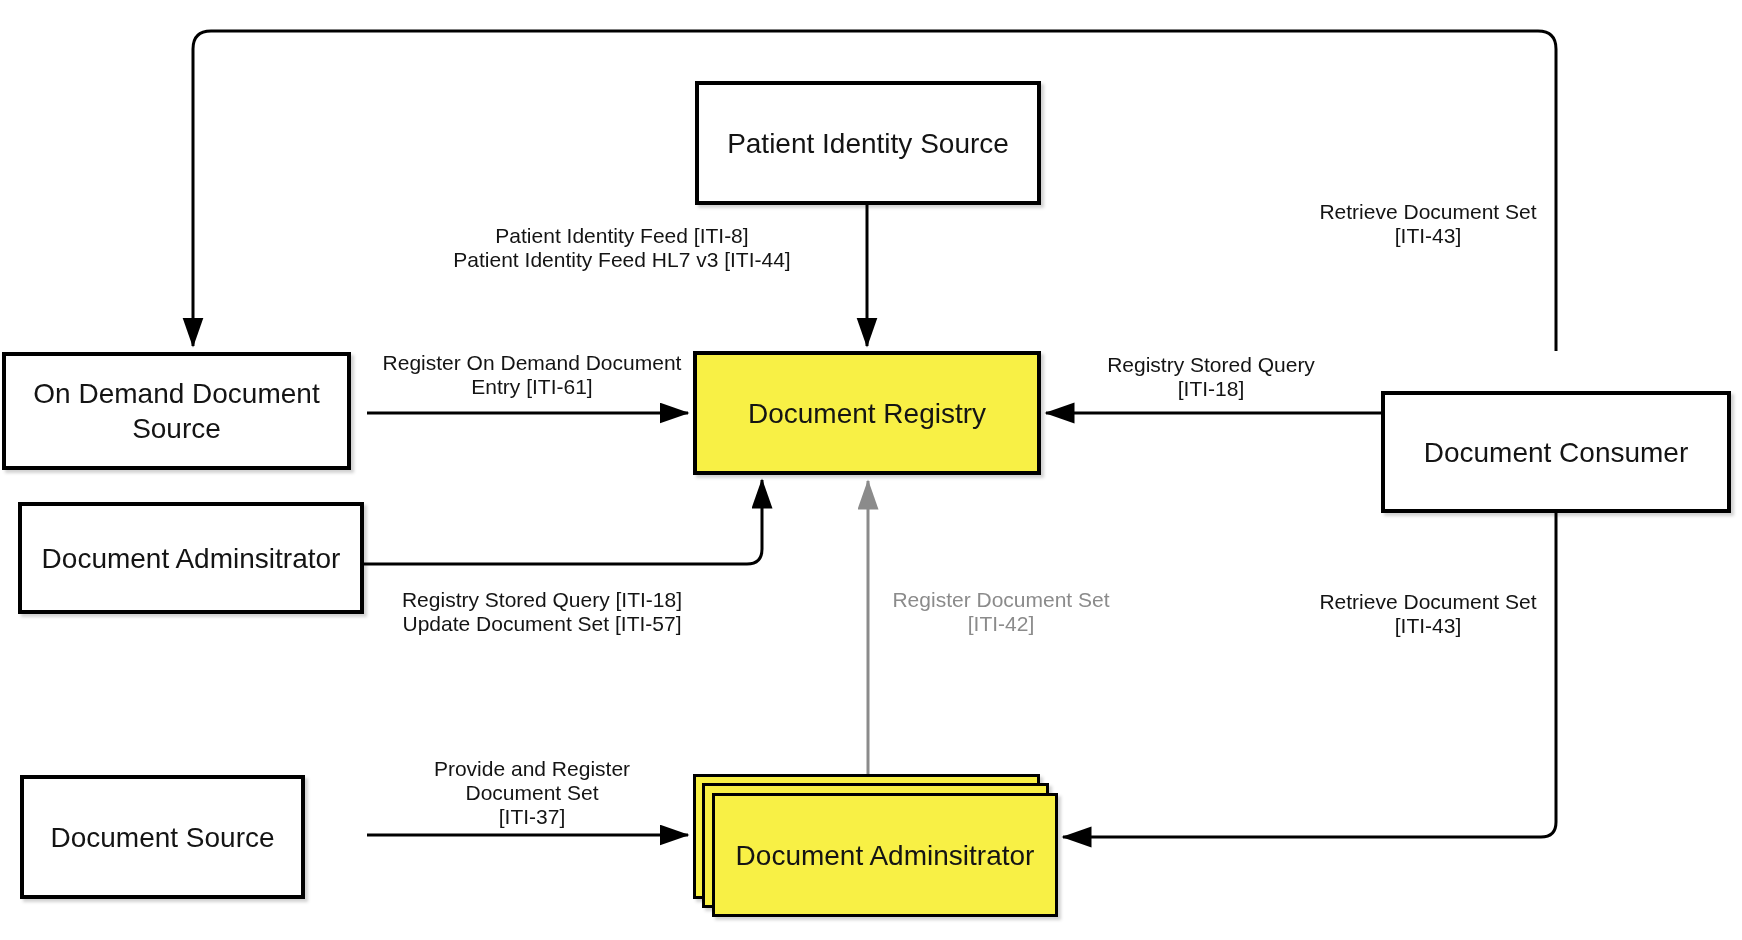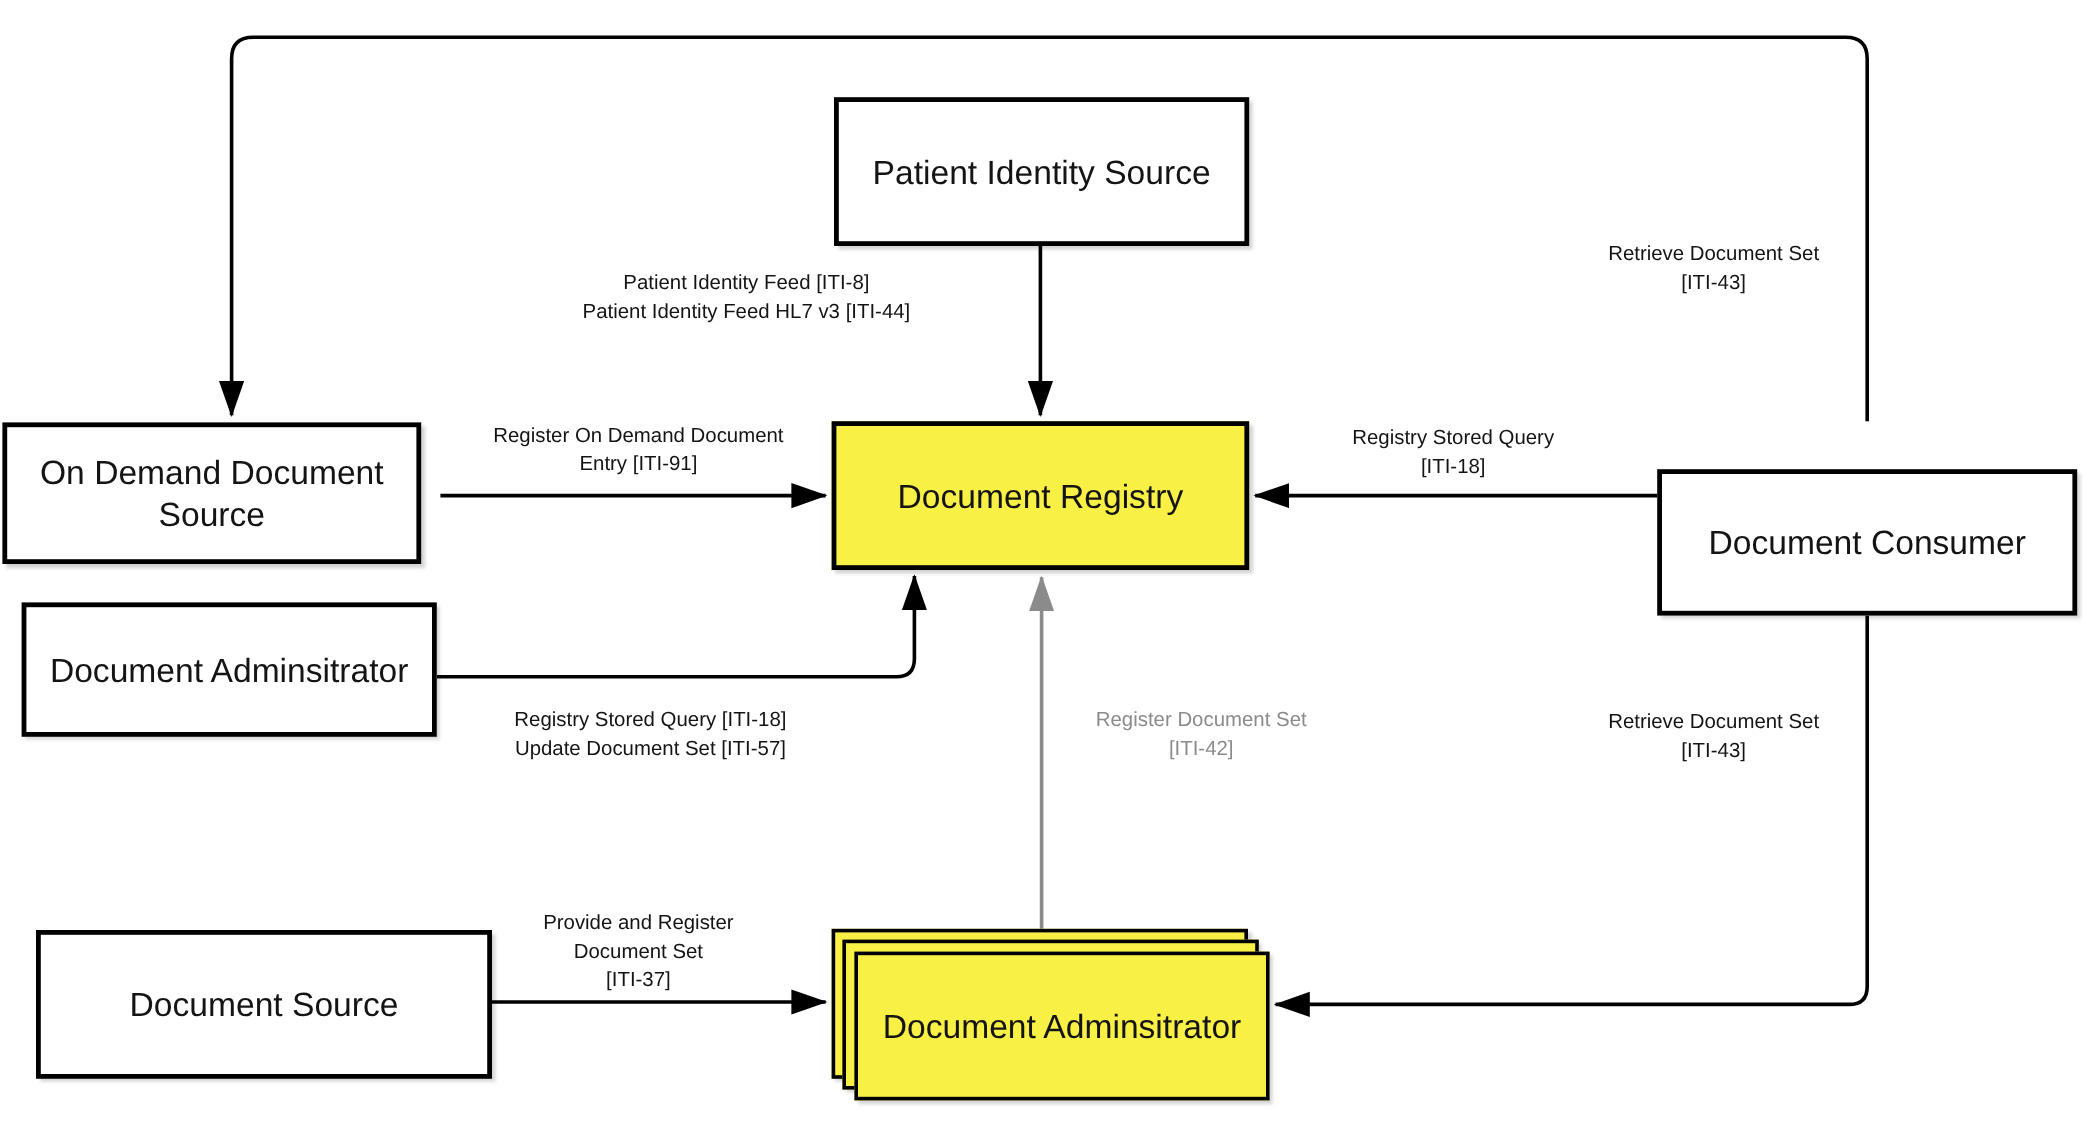--- a/index.html
+++ b/index.html
@@ -42,21 +42,21 @@
   .stack-layer {
     position: absolute;
     box-sizing: border-box;
     border: 3px solid #000000;
     background: #F8F045;
     box-shadow: 3px 3px 3px rgba(0,0,0,0.18);
   }
   .edge-label {
     position: absolute;
     transform: translateX(-50%);
-    font-size: 17px;
+    font-size: 21px;
     line-height: 24px;
     text-align: center;
     white-space: pre-line;
     color: #141414;
   }
   .edge-label.muted { color: #8B8B8B; }
 </style>
 </head>
 <body>
 
@@ -89,35 +89,35 @@
     <path d="M 1556 473 V 822 Q 1556 837 1541 837 H 1063" fill="none" stroke="#000000" stroke-width="3" marker-end="url(#arrow-black)"></path>
   </svg>
 
   <div class="box" style="left:695px; top:81px; width:346px; height:124px;">Patient Identity Source</div>
 
   <div class="box" style="left:2px; top:352px; width:349px; height:118px;">On Demand Document
 Source</div>
 
   <div class="box" style="left:18px; top:502px; width:346px; height:112px;">Document Adminsitrator</div>
 
-  <div class="box" style="left:30px; top:775px; width:380px; height:124px;">Document Source</div>
+  <div class="box" style="left:20px; top:775px; width:285px; height:124px;">Document Source</div>
 
   <div class="box highlight" style="left:693px; top:351px; width:348px; height:124px;">Document Registry</div>
 
   <div class="box" style="left:1381px; top:351px; width:350px; height:122px;margin-top:40px;">Document Consumer</div>
 
   <div class="stack-layer" style="left:693px; top:774px; width:347px; height:125px;"></div>
   <div class="stack-layer" style="left:702px; top:783px; width:347px; height:125px;"></div>
   <div class="box highlight" style="left:712px; top:793px; width:346px; height:124px; border-width:3px;">Document Adminsitrator</div>
 
   <div class="edge-label" style="left:622px; top:224px;">Patient Identity Feed [ITI-8]
 Patient Identity Feed HL7 v3 [ITI-44]</div>
 
   <div class="edge-label" style="left:532px; top:351px;">Register On Demand Document
-Entry [ITI-91]</div>
+Entry [ITI-61]</div>
 
   <div class="edge-label" style="left:1211px; top:353px;">Registry Stored Query
 [ITI-18]</div>
 
   <div class="edge-label" style="left:1428px; top:200px;">Retrieve Document Set
 [ITI-43]</div>
 
   <div class="edge-label" style="left:542px; top:588px;">Registry Stored Query [ITI-18]
 Update Document Set [ITI-57]</div>
 

